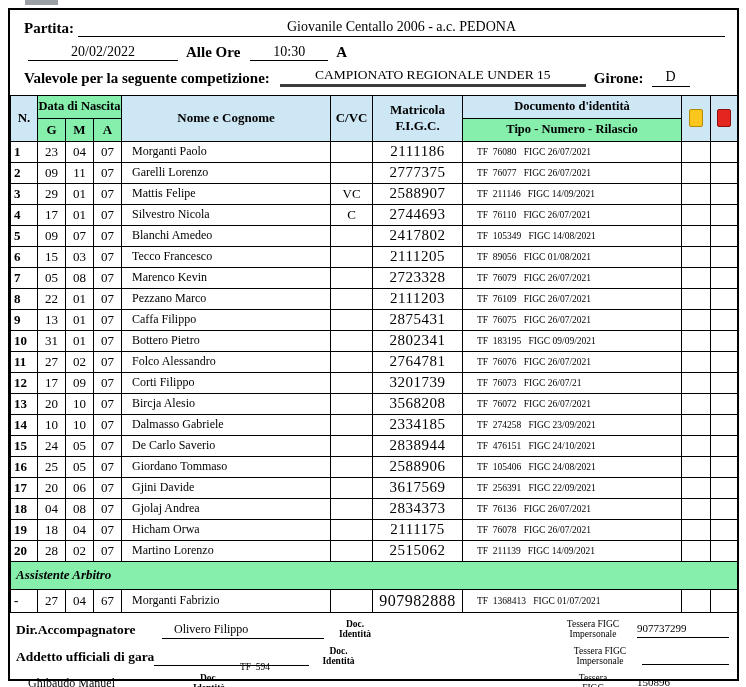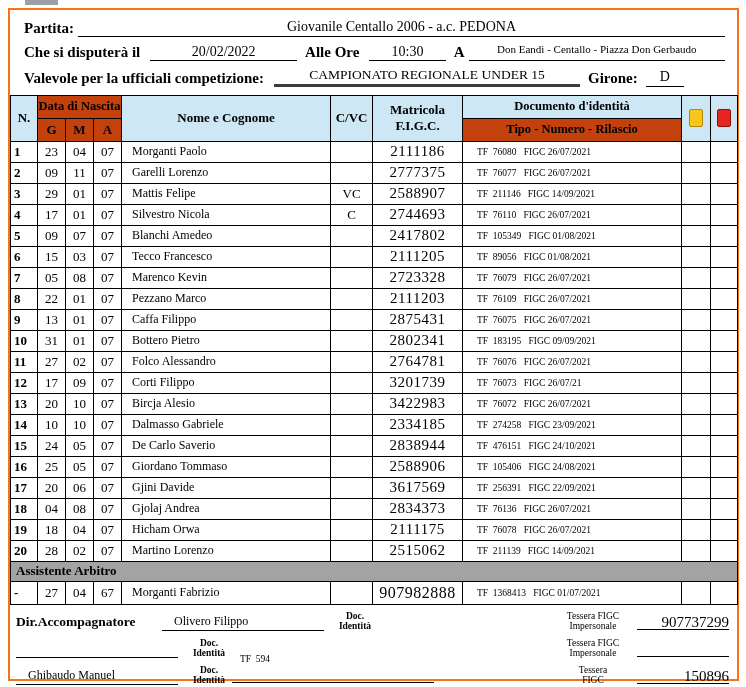--- a/index.html
+++ b/index.html
@@ -1,85 +1,83 @@
 <!DOCTYPE html>
 <html><head>
 <meta charset="utf-8">
 <style>
   * { box-sizing: border-box; margin: 0; padding: 0; }
   html,body { width:746px; height:687px; background:#fff; font-family:"Liberation Serif", serif; color:#000; }
   .page { position:relative; width:746px; height:687px; background:#fff; overflow:hidden; }
   .top-sliver { position:absolute; left:25px; top:0; width:33px; height:5px; background:#9aa0a6; }
-  .doc { position:absolute; left:8px; top:8px; width:731px; height:673px; border:2px solid #f97316; background:#fff; }
+  .doc { position:absolute; left:8px; top:8px; width:731px; height:673px; border:2px solid #000000; background:#fff; }
 
   
   .hdr { padding:5px 10px 2px 10px; }
   .hline { display:flex; align-items:flex-end; margin:3px 2px 6px 2px; }
   .lbl { font-weight:bold; font-size:15px; white-space:nowrap; padding:0 4px 0 2px; }
   .uline { border-bottom:1.5px solid #000; text-align:center; font-size:14px; line-height:1.25; min-height:18px; }
   .fill { flex:1; }
   .u-date { width:150px; margin:0 6px; }
   .u-time { width:78px; margin:0 6px; }
   .u-venue { width:262px; margin-left:auto; font-size:11px; }
   .u-comp { width:306px; margin:0 6px; border-bottom:3px solid #3c3c3c; font-size:13.5px; }
   .u-girone { width:38px; margin:0 4px; }
 
   
   table { border-collapse:collapse; width:727px; table-layout:fixed; margin:0 0 0 0; }
   th, td { border:1.5px solid #000; overflow:hidden; }
   thead th { font-size:13px; font-weight:bold; text-align:center; height:23px; }
   .bg-blue { background:#cee7f5; }
-  .bg-white { background:#c2410c;text-align:center; }
+  .bg-white { background:#86efac;text-align:center; }
   td { height:21px; background:#fff; }
   .c-n   { font-weight:bold; font-size:13px; text-align:left; padding-left:3px; }
   .c-dt  { font-size:13px; text-align:center; }
   .c-nm  { font-size:12px; text-align:left; padding-left:10px;margin-top:12px; }
   .c-cv  { font-size:13px; text-align:center; }
   .c-mt  { font-size:15px; text-align:center; letter-spacing:0.5px; }
   .c-doc { font-size:9.5px; text-align:left; padding-left:14px; white-space:pre; }
-  .band td { background:#a3a3a3; font-weight:bold; font-size:13px; text-align:left; padding-left:5px; height:20px; }
+  .band td { background:#86efac; font-weight:bold; font-size:13px; text-align:left; padding-left:5px; height:28px;font-style:italic; }
   .arow td { height:23px; }
   .arow .c-mt { font-size:16px; }
   .card { width:14px; height:18px; margin:2px auto; border-radius:2px; }
   .card.y { background:#f8c61c; border:1px solid #b28a05; }
   .card.r { background:#e5251f; border:1px solid #8e100d; }
 
   
   .offs { padding:4px 6px 0 6px; }
   .off-row { display:flex; align-items:center; height:27px; }
   .off-label { width:146px; font-weight:bold; font-size:13.5px; white-space:nowrap; }
   .off-name  { width:162px; border-bottom:1.5px solid #000; font-size:12px; padding-left:12px; height:17px; margin-right:8px; }
   .doc-lbl   { width:46px; font-weight:bold; font-size:9.5px; text-align:center; line-height:1.05; }
   .doc-val   { width:202px; border-bottom:1.5px solid #000; font-size:9.5px; line-height:1.15; padding-left:8px; white-space:pre; min-height:22px; margin-right:6px; }
   .tess-lbl  { width:88px; font-weight:normal; font-size:9.5px; text-align:center; line-height:1.05; margin-left:auto; }
-  .tess-val  { width:92px; border-bottom:1.5px solid #000; font-size:15px; text-align:right; height:16px; margin-right:2px; }
+  .tess-val  { width:92px; border-bottom:1.5px solid #000; font-size:11px; text-align:left; height:16px; margin-right:2px; }
 </style>
 </head>
 <body>
 
 <div class="page">
   <div class="top-sliver"></div>
 
   <div class="doc">
 
     <div class="hdr">
       <div class="hline">
         <span class="lbl">Partita:</span>
         <span class="uline fill">Giovanile Centallo 2006 - a.c. PEDONA</span>
       </div>
       <div class="hline">
-        <span class="lbl">Che si disputerà il</span>
         <span class="uline u-date">20/02/2022</span>
         <span class="lbl">Alle Ore</span>
         <span class="uline u-time">10:30</span>
         <span class="lbl">A</span>
-        <span class="uline u-venue">Don Eandi - Centallo - Piazza Don Gerbaudo</span>
       </div>
       <div class="hline">
-        <span class="lbl">Valevole per la ufficiali competizione:</span>
+        <span class="lbl">Valevole per la seguente competizione:</span>
         <span class="uline u-comp">CAMPIONATO REGIONALE UNDER 15</span>
         <span class="lbl">Girone:</span>
         <span class="uline u-girone">D</span>
       </div>
     </div>
 
     <table>
       <colgroup>
         <col style="width:27px">
           <col style="width:28px">
@@ -167,21 +165,21 @@
     <td></td>
   </tr>
           <tr>
     <td class="c-n">5</td>
     <td class="c-dt">09</td>
     <td class="c-dt">07</td>
     <td class="c-dt">07</td>
     <td class="c-nm">Blanchi Amedeo</td>
     <td class="c-cv"></td>
     <td class="c-mt">2417802</td>
-    <td class="c-doc">TF  105349   FIGC 01/08/2021</td>
+    <td class="c-doc">TF  105349   FIGC 14/08/2021</td>
     <td></td>
     <td></td>
   </tr>
           <tr>
     <td class="c-n">6</td>
     <td class="c-dt">15</td>
     <td class="c-dt">03</td>
     <td class="c-dt">07</td>
     <td class="c-nm">Tecco Francesco</td>
     <td class="c-cv"></td>
@@ -262,21 +260,21 @@
     <td></td>
     <td></td>
   </tr>
           <tr>
     <td class="c-n">13</td>
     <td class="c-dt">20</td>
     <td class="c-dt">10</td>
     <td class="c-dt">07</td>
     <td class="c-nm">Bircja Alesio</td>
     <td class="c-cv"></td>
-    <td class="c-mt">3422983</td>
+    <td class="c-mt">3568208</td>
     <td class="c-doc">TF  76072   FIGC 26/07/2021</td>
     <td></td>
     <td></td>
   </tr>
           <tr>
     <td class="c-n">14</td>
     <td class="c-dt">10</td>
     <td class="c-dt">10</td>
     <td class="c-dt">07</td>
     <td class="c-nm">Dalmasso Gabriele</td>
@@ -386,20 +384,21 @@
           <div>Doc.</div>
           <div>Identità</div>
         </span>
         <span class="tess-lbl">
           <div>Tessera FIGC</div>
           <div>Impersonale</div>
         </span>
         <span class="tess-val">907737299</span>
       </div>
       <div class="off-row">
+        <span class="off-label">Addetto ufficiali di gara</span>
         <span class="off-name"></span>
         <span class="doc-lbl">
           <div>Doc.</div>
           <div>Identità</div>
         </span>
         <span class="doc-val">
           <div></div>
           <div></div>
         </span>
         <span class="tess-lbl">

